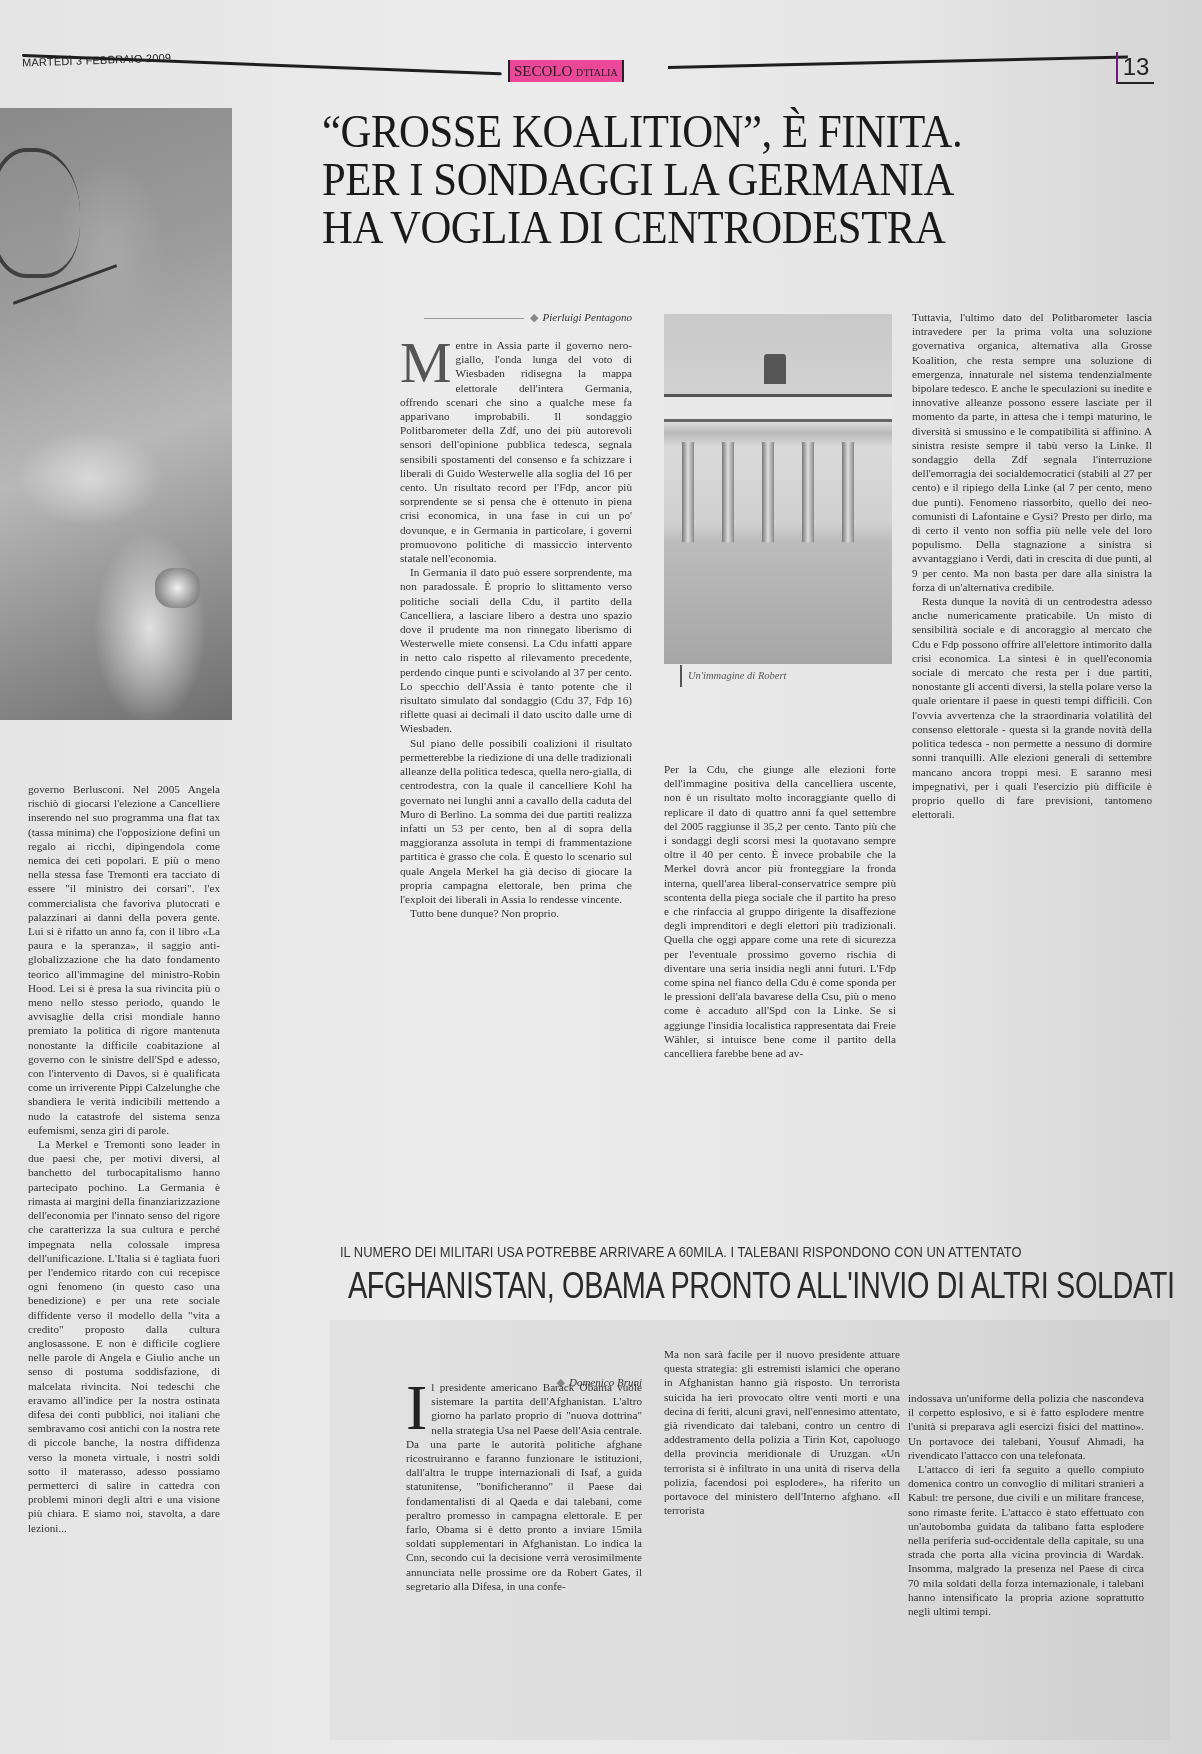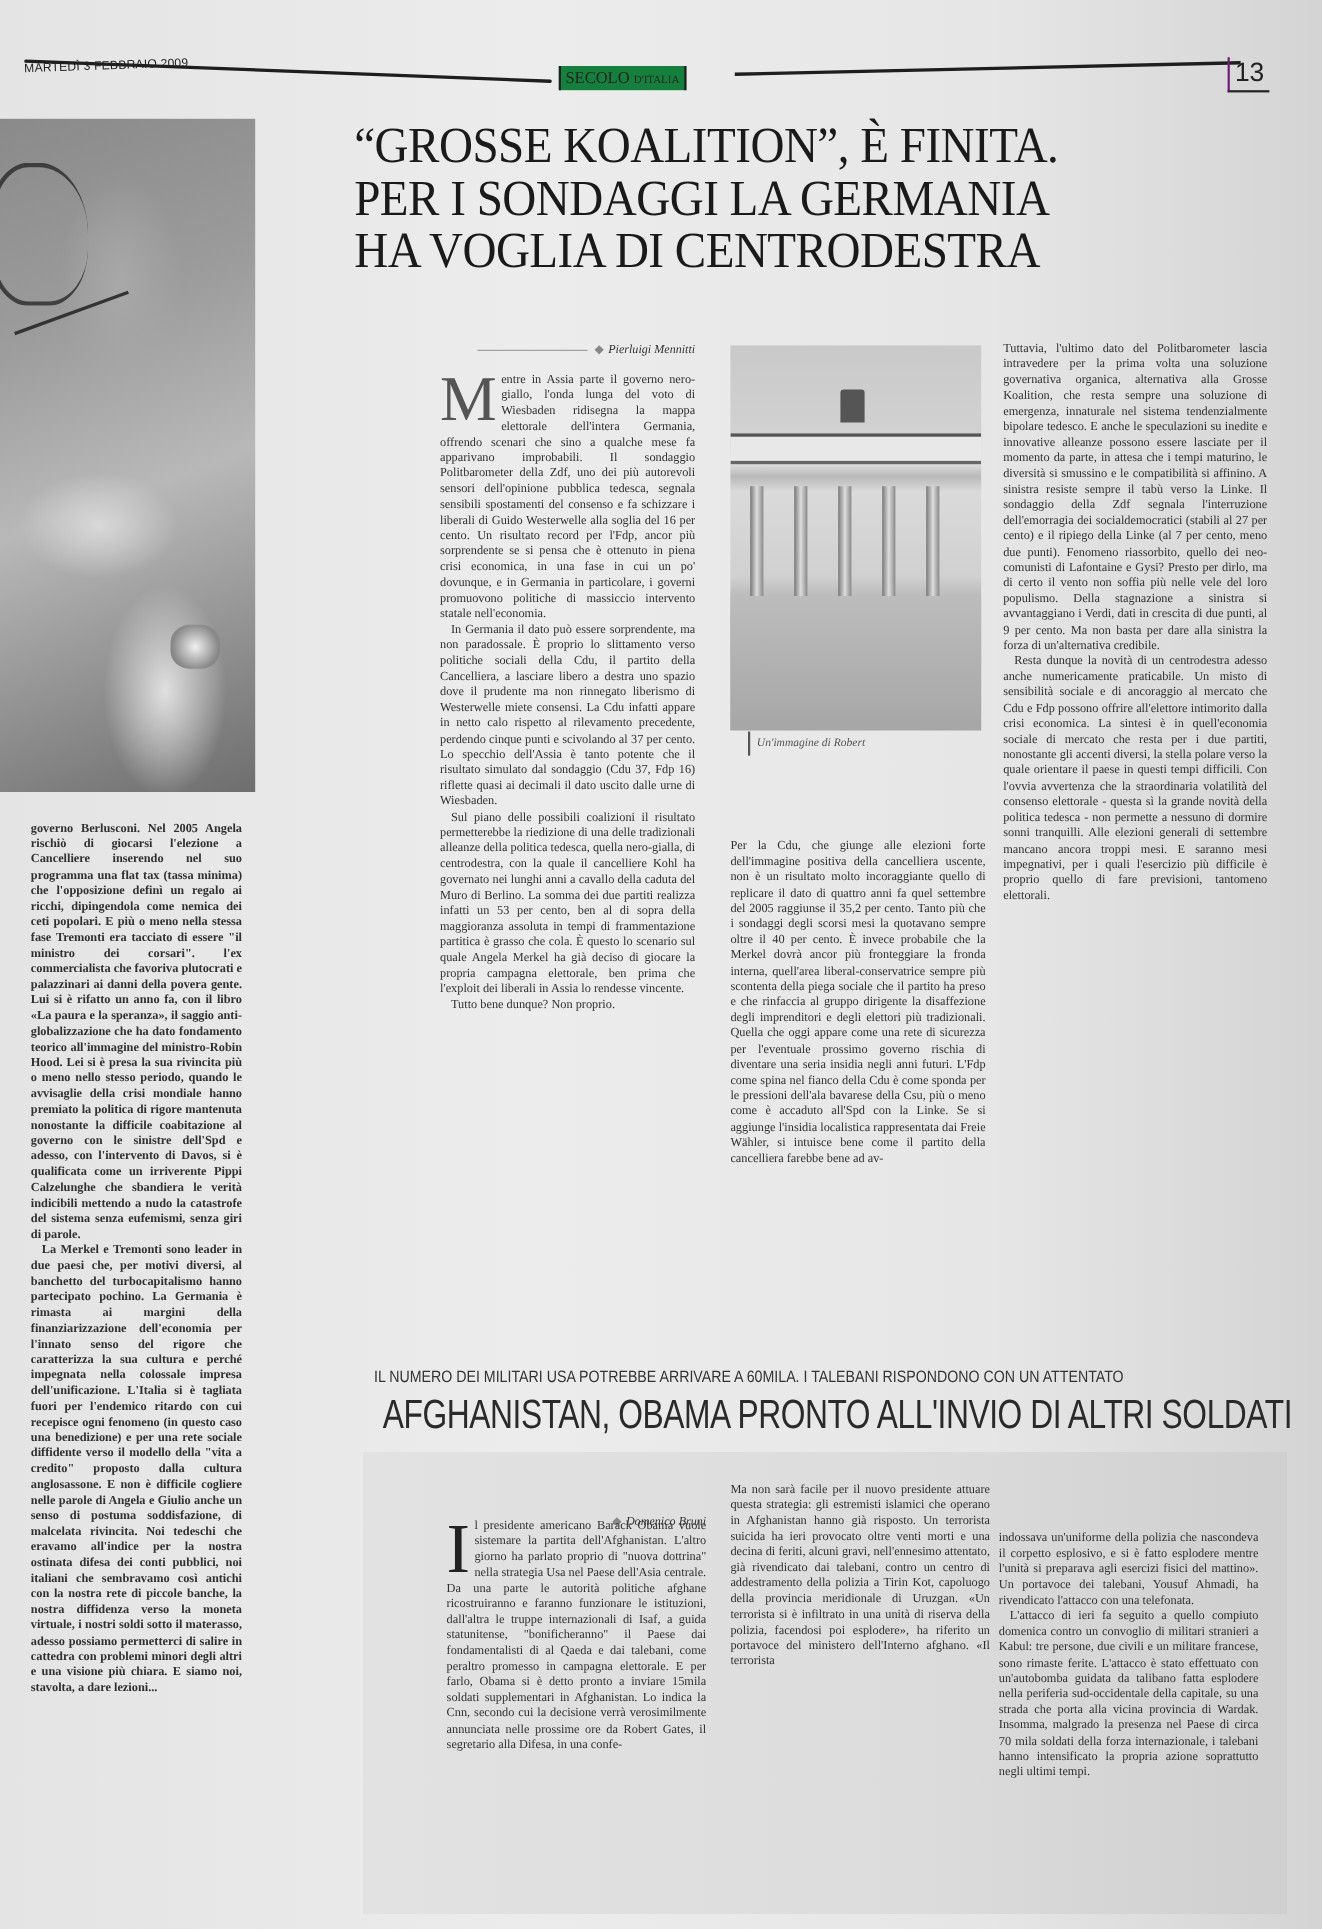--- a/index.html
+++ b/index.html
@@ -9,21 +9,21 @@
     font-family: "Liberation Serif", "DejaVu Serif", serif;
     color: #2a2a2a;
     position: relative;
     overflow: hidden;
   }
   
   .masthead { position: absolute; left: 0; top: 40px; width: 1202px; height: 50px; }
   .mast-line-left { position: absolute; left: 22px; top: 14px; width: 480px; height: 3px; background: #1e1e1e; transform: rotate(2.2deg); transform-origin: left center; border-radius: 2px; }
   .mast-line-right { position: absolute; left: 668px; top: 26px; width: 460px; height: 3px; background: #1e1e1e; transform: rotate(-1.3deg); transform-origin: left center; }
   .mast-date { position: absolute; left: 22px; top: 14px; font-family: "Liberation Sans", sans-serif; font-size: 11px; letter-spacing: 0.2px; color: #222; transform: rotate(-2deg); }
-  .mast-paper { position: absolute; left: 508px; top: 20px; padding: 0 4px; border-left: 2px solid #222; border-right: 2px solid #222; font-size: 15px; color: #222; background: #15803d; height: 22px; line-height: 22px; }
+  .mast-paper { position: absolute; left: 508px; top: 20px; padding: 0 4px; border-left: 2px solid #222; border-right: 2px solid #222; font-size: 15px; color: #222; background: #ec4899; height: 22px; line-height: 22px; }
   .mast-paper .small { font-size: 10px; }
   .mast-page { position: absolute; left: 1116px; top: 12px; width: 38px; height: 32px; border-left: 2px solid #701a75; border-bottom: 2px solid #222; font-family: "Liberation Sans", sans-serif; font-size: 24px; text-align: center; line-height: 30px; color: #222; }
 
   
   .photo-left { position: absolute; left: 0; top: 108px; width: 232px; height: 612px;
     background:
       radial-gradient(ellipse 80px 140px at 110px 150px, #a8a8a8 0%, rgba(168,168,168,0) 70%),
       radial-gradient(ellipse 90px 60px at 90px 370px, #d8d8d8 0%, rgba(216,216,216,0) 80%),
       radial-gradient(ellipse 70px 120px at 150px 520px, #e0e0e0 0%, rgba(224,224,224,0) 80%),
       linear-gradient(160deg, #8a8a8a 0%, #9c9c9c 30%, #b8b8b8 55%, #8f8f8f 80%, #6e6e6e 100%);
@@ -82,21 +82,21 @@
   <div class="watch"></div>
 </div>
 
 <div class="headline">
   <div>“GROSSE KOALITION”, È FINITA.</div>
   <div>PER I SONDAGGI LA GERMANIA</div>
   <div>HA VOGLIA DI CENTRODESTRA</div>
 </div>
 
 <div class="byline" style="left:400px; top:311px; width:232px;">
-  <span class="rule"></span><span class="diamond">◆</span><span>Pierluigi Mennitti</span>
+  <span class="rule"></span><span class="diamond">◆</span><span>Pierluigi Pentagono</span>
 </div>
 
 <div class="col" style="left:400px; top:338px; width:232px;">
   <p><span class="dropcap">M</span><span>entre in Assia parte il governo nero-giallo, l'onda lunga del voto di Wiesbaden ridisegna la mappa elettorale dell'intera Germania, offrendo scenari che sino a qualche mese fa apparivano improbabili. Il sondaggio Politbarometer della Zdf, uno dei più autorevoli sensori dell'opinione pubblica tedesca, segnala sensibili spostamenti del consenso e fa schizzare i liberali di Guido Westerwelle alla soglia del 16 per cento. Un risultato record per l'Fdp, ancor più sorprendente se si pensa che è ottenuto in piena crisi economica, in una fase in cui un po' dovunque, e in Germania in particolare, i governi promuovono politiche di massiccio intervento statale nell'economia.</span></p>
   <p>In Germania il dato può essere sorprendente, ma non paradossale. È proprio lo slittamento verso politiche sociali della Cdu, il partito della Cancelliera, a lasciare libero a destra uno spazio dove il prudente ma non rinnegato liberismo di Westerwelle miete consensi. La Cdu infatti appare in netto calo rispetto al rilevamento precedente, perdendo cinque punti e scivolando al 37 per cento. Lo specchio dell'Assia è tanto potente che il risultato simulato dal sondaggio (Cdu 37, Fdp 16) riflette quasi ai decimali il dato uscito dalle urne di Wiesbaden.</p>
   <p>Sul piano delle possibili coalizioni il risultato permetterebbe la riedizione di una delle tradizionali alleanze della politica tedesca, quella nero-gialla, di centrodestra, con la quale il cancelliere Kohl ha governato nei lunghi anni a cavallo della caduta del Muro di Berlino. La somma dei due partiti realizza infatti un 53 per cento, ben al di sopra della maggioranza assoluta in tempi di frammentazione partitica è grasso che cola. È questo lo scenario sul quale Angela Merkel ha già deciso di giocare la propria campagna elettorale, ben prima che l'exploit dei liberali in Assia lo rendesse vincente.</p>
   <p>Tutto bene dunque? Non proprio.</p>
 </div>
 
 <div class="photo-berlin">
@@ -114,21 +114,21 @@
 
 <div class="col" style="left:664px; top:714px; width:232px;margin-top:48px;">
   <p>Per la Cdu, che giunge alle elezioni forte dell'immagine positiva della cancelliera uscente, non è un risultato molto incoraggiante quello di replicare il dato di quattro anni fa quel settembre del 2005 raggiunse il 35,2 per cento. Tanto più che i sondaggi degli scorsi mesi la quotavano sempre oltre il 40 per cento. È invece probabile che la Merkel dovrà ancor più fronteggiare la fronda interna, quell'area liberal-conservatrice sempre più scontenta della piega sociale che il partito ha preso e che rinfaccia al gruppo dirigente la disaffezione degli imprenditori e degli elettori più tradizionali. Quella che oggi appare come una rete di sicurezza per l'eventuale prossimo governo rischia di diventare una seria insidia negli anni futuri. L'Fdp come spina nel fianco della Cdu è come sponda per le pressioni dell'ala bavarese della Csu, più o meno come è accaduto all'Spd con la Linke. Se si aggiunge l'insidia localistica rappresentata dai Freie Wähler, si intuisce bene come il partito della cancelliera farebbe bene ad av-</p>
 </div>
 
 <div class="col" style="left:912px; top:310px; width:240px;">
   <p>Tuttavia, l'ultimo dato del Politbarometer lascia intravedere per la prima volta una soluzione governativa organica, alternativa alla Grosse Koalition, che resta sempre una soluzione di emergenza, innaturale nel sistema tendenzialmente bipolare tedesco. E anche le speculazioni su inedite e innovative alleanze possono essere lasciate per il momento da parte, in attesa che i tempi maturino, le diversità si smussino e le compatibilità si affinino. A sinistra resiste sempre il tabù verso la Linke. Il sondaggio della Zdf segnala l'interruzione dell'emorragia dei socialdemocratici (stabili al 27 per cento) e il ripiego della Linke (al 7 per cento, meno due punti). Fenomeno riassorbito, quello dei neo-comunisti di Lafontaine e Gysi? Presto per dirlo, ma di certo il vento non soffia più nelle vele del loro populismo. Della stagnazione a sinistra si avvantaggiano i Verdi, dati in crescita di due punti, al 9 per cento. Ma non basta per dare alla sinistra la forza di un'alternativa credibile.</p>
   <p>Resta dunque la novità di un centrodestra adesso anche numericamente praticabile. Un misto di sensibilità sociale e di ancoraggio al mercato che Cdu e Fdp possono offrire all'elettore intimorito dalla crisi economica. La sintesi è in quell'economia sociale di mercato che resta per i due partiti, nonostante gli accenti diversi, la stella polare verso la quale orientare il paese in questi tempi difficili. Con l'ovvia avvertenza che la straordinaria volatilità del consenso elettorale - questa sì la grande novità della politica tedesca - non permette a nessuno di dormire sonni tranquilli. Alle elezioni generali di settembre mancano ancora troppi mesi. E saranno mesi impegnativi, per i quali l'esercizio più difficile è proprio quello di fare previsioni, tantomeno elettorali.</p>
 </div>
 
-<div class="col" style="left:28px; top:746px; width:192px;font-weight:bold;">
+<div class="col" style="left:28px; top:782px; width:192px;">
   <p>governo Berlusconi. Nel 2005 Angela rischiò di giocarsi l'elezione a Cancelliere inserendo nel suo programma una flat tax (tassa minima) che l'opposizione definì un regalo ai ricchi, dipingendola come nemica dei ceti popolari. E più o meno nella stessa fase Tremonti era tacciato di essere "il ministro dei corsari". l'ex commercialista che favoriva plutocrati e palazzinari ai danni della povera gente. Lui si è rifatto un anno fa, con il libro «La paura e la speranza», il saggio anti-globalizzazione che ha dato fondamento teorico all'immagine del ministro-Robin Hood. Lei si è presa la sua rivincita più o meno nello stesso periodo, quando le avvisaglie della crisi mondiale hanno premiato la politica di rigore mantenuta nonostante la difficile coabitazione al governo con le sinistre dell'Spd e adesso, con l'intervento di Davos, si è qualificata come un irriverente Pippi Calzelunghe che sbandiera le verità indicibili mettendo a nudo la catastrofe del sistema senza eufemismi, senza giri di parole.</p>
   <p>La Merkel e Tremonti sono leader in due paesi che, per motivi diversi, al banchetto del turbocapitalismo hanno partecipato pochino. La Germania è rimasta ai margini della finanziarizzazione dell'economia per l'innato senso del rigore che caratterizza la sua cultura e perché impegnata nella colossale impresa dell'unificazione. L'Italia si è tagliata fuori per l'endemico ritardo con cui recepisce ogni fenomeno (in questo caso una benedizione) e per una rete sociale diffidente verso il modello della "vita a credito" proposto dalla cultura anglosassone. E non è difficile cogliere nelle parole di Angela e Giulio anche un senso di postuma soddisfazione, di malcelata rivincita. Noi tedeschi che eravamo all'indice per la nostra ostinata difesa dei conti pubblici, noi italiani che sembravamo così antichi con la nostra rete di piccole banche, la nostra diffidenza verso la moneta virtuale, i nostri soldi sotto il materasso, adesso possiamo permetterci di salire in cattedra con problemi minori degli altri e una visione più chiara. E siamo noi, stavolta, a dare lezioni...</p>
 </div>
 
 <div class="box2"></div>
 <div class="kicker2">IL NUMERO DEI MILITARI USA POTREBBE ARRIVARE A 60MILA. I TALEBANI RISPONDONO CON UN ATTENTATO</div>
 <div class="headline2">AFGHANISTAN, OBAMA PRONTO ALL'INVIO DI ALTRI SOLDATI</div>
 
 <div class="byline" style="left:420px; top:1355px; width:222px;margin-top:21px;">
   <span class="diamond">◆</span><span>Domenico Bruni</span>

